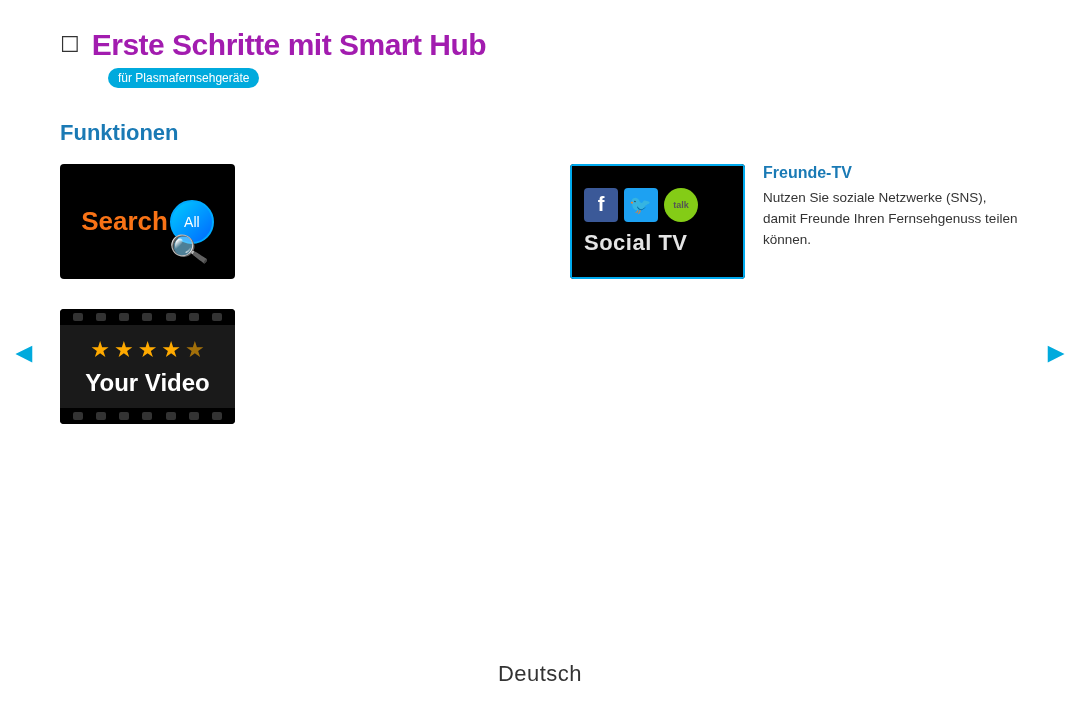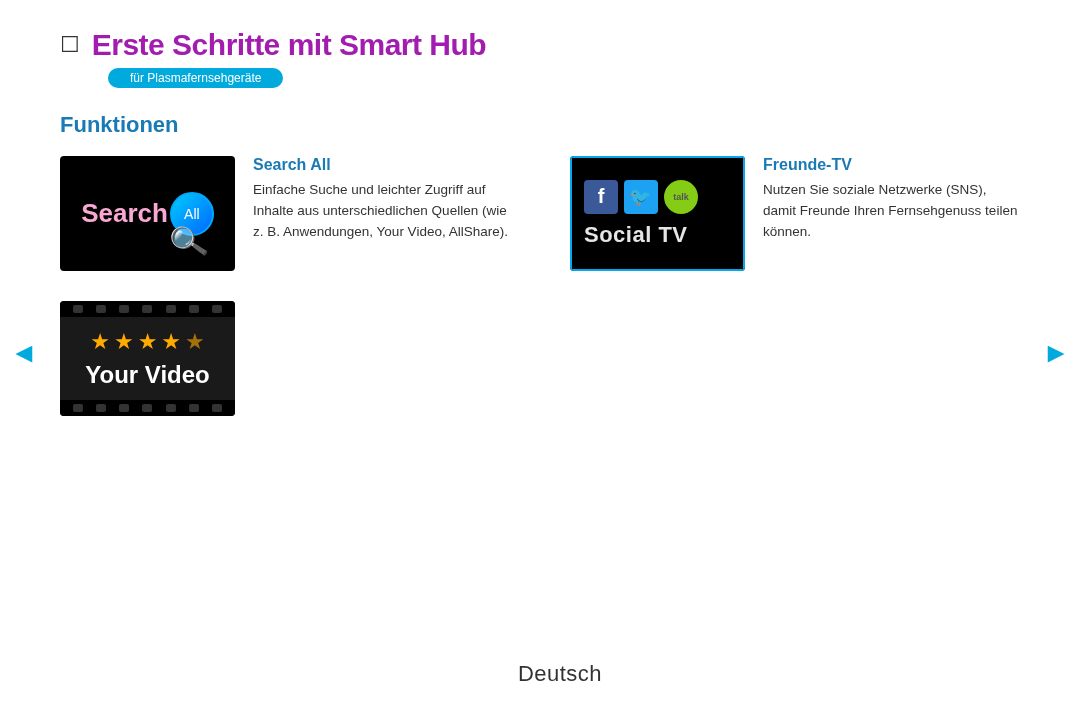--- a/index.html
+++ b/index.html
@@ -35,23 +35,23 @@
       color: #a21caf;
       letter-spacing: -0.5px;
     }
 
     .badge {
       display: inline-block;
       background: #00aadd;
       color: #ffffff;
       font-size: 12px;
       border-radius: 12px;
-      padding: 3px 22px;
+      padding: 3px 10px;
       margin-left: 48px;
-      margin-bottom: 8px;
+      margin-bottom: 16px;
       margin-top: 2px;
     }
 
     .section-title {
       font-size: 22px;
       font-weight: bold;
       color: #1a7ab5;
       margin-top: 16px;
       margin-bottom: 18px;
     }
@@ -289,21 +289,20 @@
     }
 
     .bottom-lang {
       position: absolute;
       bottom: 18px;
       left: 50%;
       transform: translateX(-50%);
       font-size: 22px;
       color: #333333;
       letter-spacing: 0.5px;
-      margin-left: 20px;
     }
   </style>
 </head>
 <body>
 
 <div class="page-container">
 
   
   <div class="title-row">
     <span class="checkbox-icon">☐</span>
@@ -316,29 +315,25 @@
   
   <h2 class="section-title">Funktionen</h2>
 
   
   <div class="features-grid">
 
     <div class="feature-item">
       <div class="feature-image">
         <div class="search-all-img">
           <div class="search-all-text">
-            <span style="font-size:26px; font-weight:bold; color:#f9a8d4;">Search</span>
+            <span style="font-size:26px; font-weight:bold; color:#f97316;">Search</span>
             <div class="search-all-circle">All</div>
           </div>
           <div class="search-magnifier">🔍</div>
         </div>
-      </div>
-      <div class="feature-content">
-        <div class="feature-heading">Search All</div>
-        <div class="feature-desc">Einfache Suche und leichter Zugriff auf Inhalte aus unterschiedlichen Quellen (wie z. B. Anwendungen, Your Video, AllShare).</div>
       </div>
     </div>
 
     <div class="feature-item">
       <div class="feature-image">
         <div class="social-tv-img">
           <div class="social-icons-row">
             <div class="fb-icon">f</div>
             <div class="tw-icon">🐦</div>
             <div class="talk-icon">talk</div>

